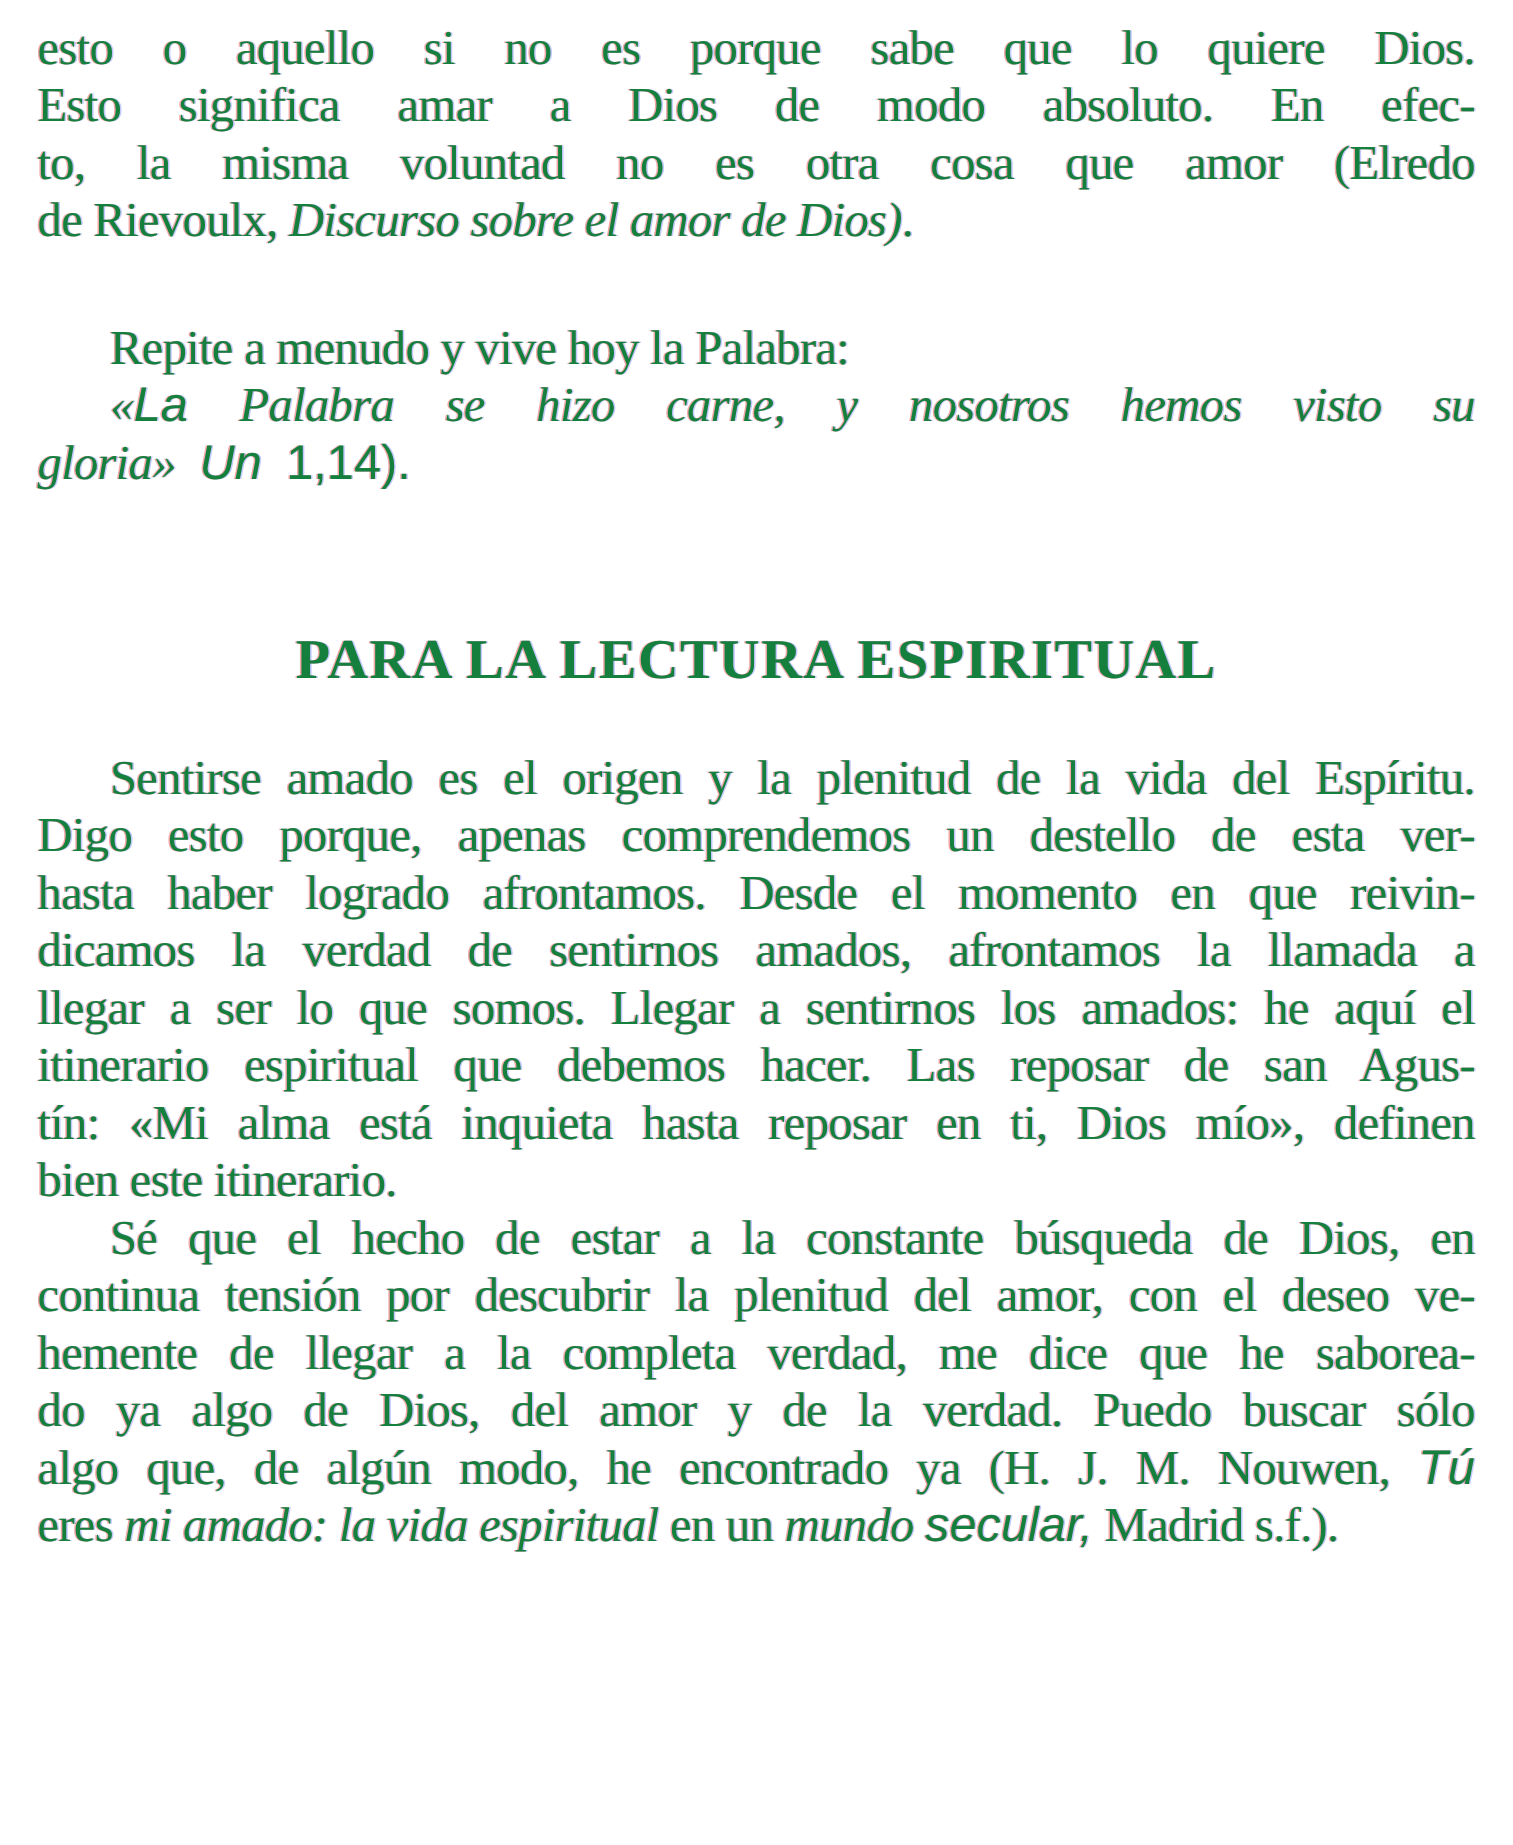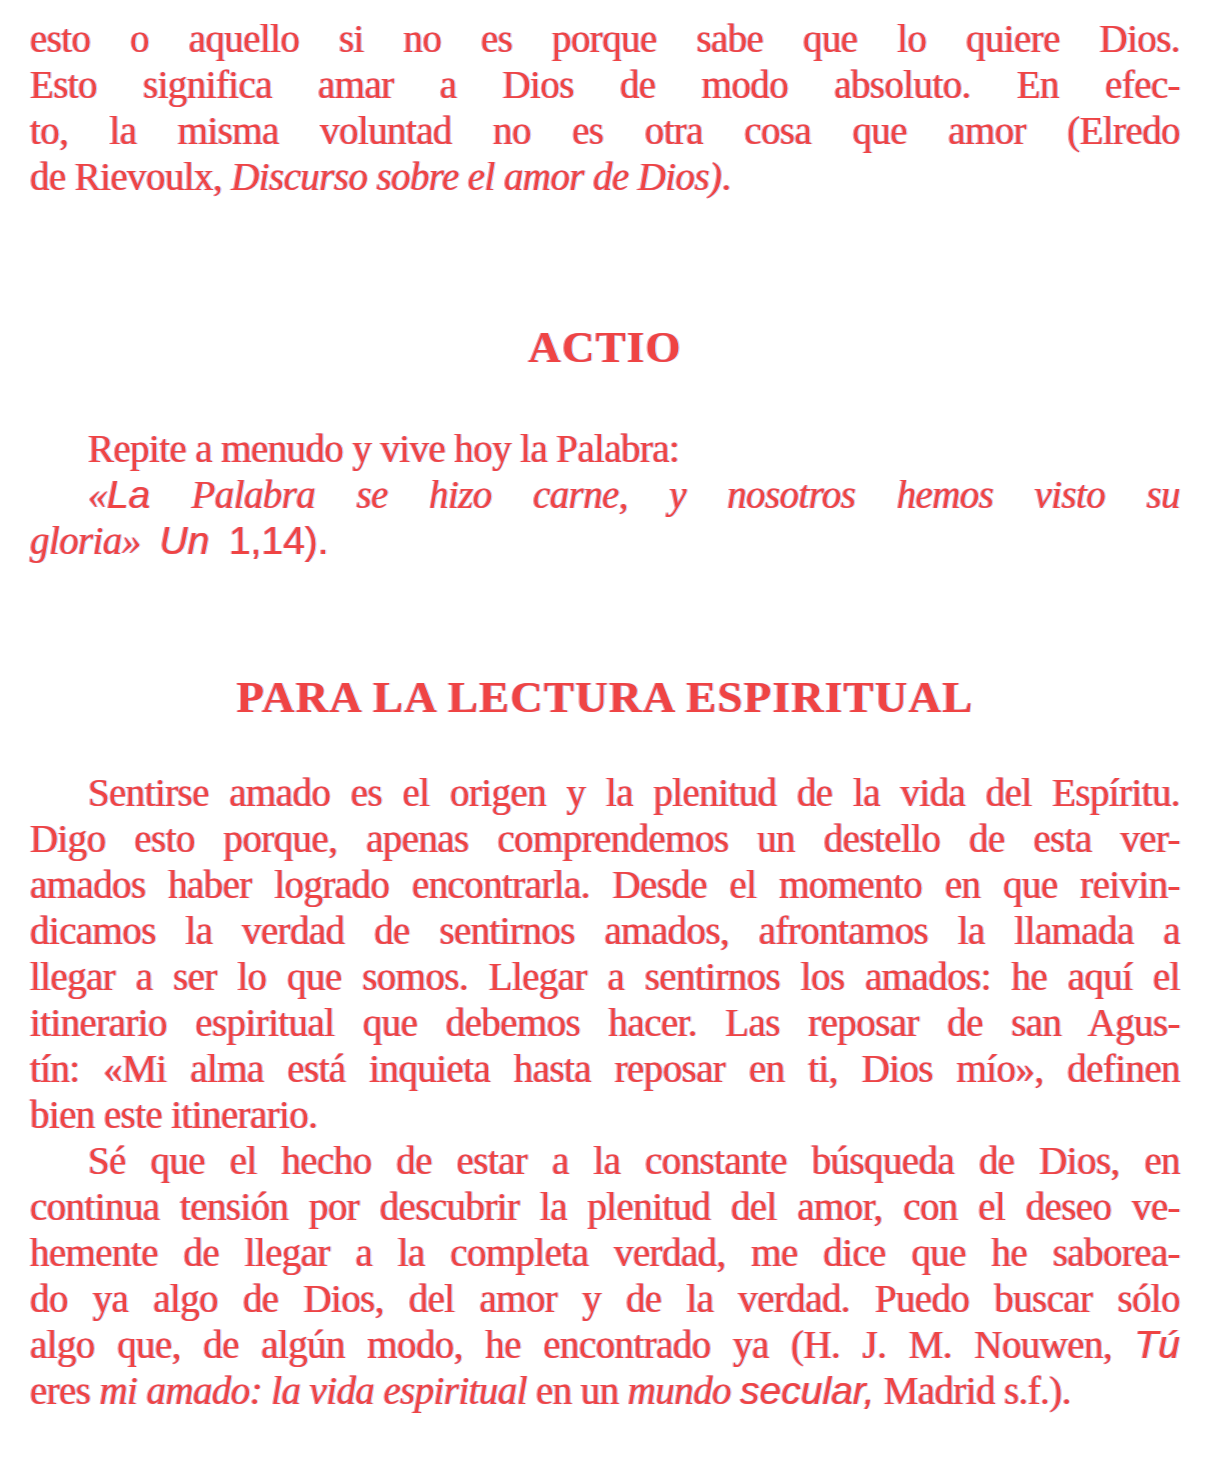--- a/index.html
+++ b/index.html
@@ -3,21 +3,21 @@
 <meta charset="utf-8">
 <style>
   html, body { margin: 0; padding: 0; background: #ffffff; }
   .page {
     position: relative;
     width: 1210px;
     height: 1476px;
     box-sizing: border-box;
     padding: 16px 30px 0 30px;
     background: #ffffff;
-    color: #ef4444;
+    color: #15803d;
     font-family: "Liberation Serif", "DejaVu Serif", serif;
     font-size: 39px;
     line-height: 46px;
     letter-spacing: -0.6px;
     overflow: hidden;
     
     text-shadow: -1.2px 0 0 rgba(220, 0, 0, 0.35), 1.2px 0 0 rgba(40, 60, 255, 0.28);
   }
   .para { margin: 0; }
   .line {
@@ -48,31 +48,30 @@
 </head>
 <body>
 
 <div class="page">
   <div class="para">
       <div class="line just"><span class="run">esto o aquello si no es porque sabe que lo quiere Dios.</span></div>
       <div class="line just"><span class="run">Esto significa amar a Dios de modo absoluto. En efec-</span></div>
       <div class="line just"><span class="run">to, la misma voluntad no es otra cosa que amor (Elredo</span></div>
       <div class="line"><span class="run">de Rievoulx, </span><span class="run-i">Discurso sobre el amor de Dios)</span><span class="run">.</span></div>
     </div>
-  <div class="heading mt-actio">ACTIO</div>
   <div class="para mt-actiobody">
       <div class="line ind"><span class="run">Repite a menudo y vive hoy la Palabra:</span></div>
       <div class="line just ind"><span class="run-i">«</span><span class="run-si">La</span><span class="run-i"> Palabra se hizo carne, y nosotros hemos visto su</span></div>
       <div class="line"><span class="run-i">gloria» </span><span class="run-si">Un</span><span class="run-s"> 1,14).</span></div>
     </div>
   <div class="heading mt-lectura">PARA LA LECTURA ESPIRITUAL</div>
   <div class="para mt-sentirse">
       <div class="line just ind"><span class="run">Sentirse amado es el origen y la plenitud de la vida del Espíritu.</span></div>
       <div class="line just"><span class="run">Digo esto porque, apenas comprendemos un destello de esta ver-</span></div>
-      <div class="line just"><span class="run">amados haber logrado encontrarla. Desde el momento en que reivin-</span></div>
+      <div class="line just"><span class="run">hasta haber logrado afrontamos. Desde el momento en que reivin-</span></div>
       <div class="line just"><span class="run">dicamos la verdad de sentirnos amados, afrontamos la llamada a</span></div>
       <div class="line just"><span class="run">llegar a ser lo que somos. Llegar a sentirnos los amados: he aquí el</span></div>
       <div class="line just"><span class="run">itinerario espiritual que debemos hacer. Las reposar de san Agus-</span></div>
       <div class="line just"><span class="run">tín: «Mi alma está inquieta hasta reposar en ti, Dios mío», definen</span></div>
       <div class="line"><span class="run">bien este itinerario.</span></div>
     </div>
   <div class="para mt-se">
       <div class="line just ind"><span class="run">Sé que el hecho de estar a la constante búsqueda de Dios, en</span></div>
       <div class="line just"><span class="run">continua tensión por descubrir la plenitud del amor, con el deseo ve-</span></div>
       <div class="line just"><span class="run">hemente de llegar a la completa verdad, me dice que he saborea-</span></div>

